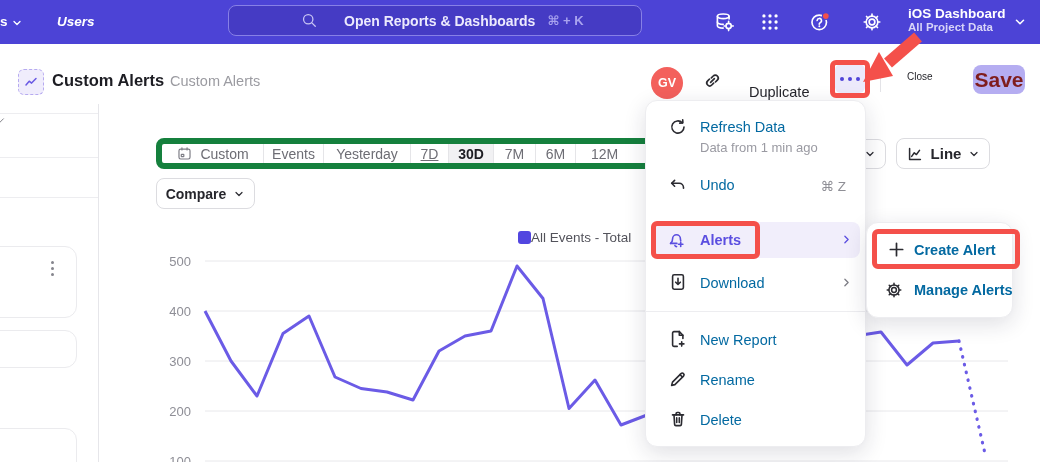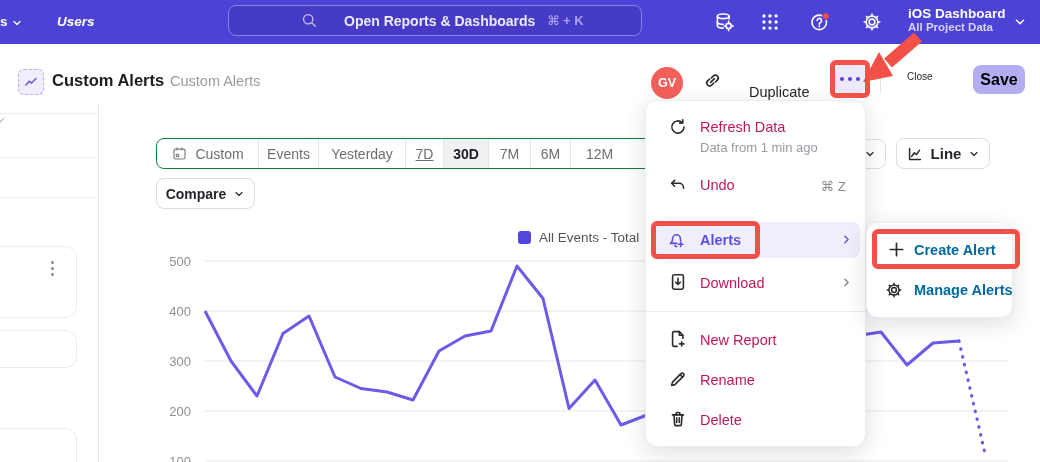--- a/index.html
+++ b/index.html
@@ -31,49 +31,49 @@
     border-radius:6px;display:flex;align-items:center;justify-content:center;box-sizing:border-box;}
   .page-title{color:#1d1d23;font-size:16.5px;font-weight:700;}
   .breadcrumb{color:#9b9ba1;font-size:14.5px;}
   .avatar{left:651px;top:67px;width:32px;height:32px;border-radius:50%;background:#f3605c;color:#fff;
     font-size:12.5px;font-weight:700;display:flex;align-items:center;justify-content:center;}
   .textbtn{color:#26262c;font-size:14.5px;font-weight:500;cursor:pointer;}
   .dots-btn{left:835px;top:64px;width:30px;height:29px;background:#ece9fb;border-radius:6px;
     display:flex;align-items:center;justify-content:center;gap:4px;}
   .dots-btn i{width:4px;height:4px;border-radius:50%;background:#4f43d8;}
   .vdiv{left:880px;top:68px;width:1px;height:24px;background:#e3e3e7;}
-  .save-btn{left:973px;top:65px;width:52px;height:29px;background:#b5adf1;border-radius:8px;color:#000000;
-    font-size:16px;font-weight:600;display:flex;align-items:center;justify-content:center;}
+  .save-btn{left:973px;top:65px;width:52px;height:29px;background:#b5adf1;border-radius:8px;color:#7f1d1d;
+    font-size:21px;font-weight:600;display:flex;align-items:center;justify-content:center;}
 
   
   .sidebar-border{left:98px;top:104px;width:1px;height:358px;background:#e6e6ea;}
   .s-line{left:0;width:98px;height:1px;background:#ededf0;}
   .s-card{left:-28px;width:105px;background:#fff;border:1px solid #ebebee;border-radius:12px;box-sizing:border-box;}
   .kebab{display:flex;flex-direction:column;gap:3px;align-items:center;}
   .kebab i{width:3px;height:3px;border-radius:50%;background:#85858d;}
 
   
-  .seg{left:156px;top:138px;width:568px;height:31px;border:1px solid #15803d;border-radius:8px;
+  .seg{left:156px;top:138px;width:568px;height:31px;border:6px solid #15803d;border-radius:8px;
     display:flex;box-sizing:border-box;background:#fff;overflow:hidden;}
   .seg-cell{display:flex;align-items:center;justify-content:center;gap:7px;border-right:1px solid #e5e5e8;
     color:#6d6d74;font-size:14px;cursor:pointer;}
   .seg-cell:last-child{border-right:none;}
   .seg-cell.active{background:#f1f1f3;color:#1d1d23;font-weight:700;}
   .pill-btn{border:1px solid #dcdce0;border-radius:8px;background:#fff;display:flex;align-items:center;
     justify-content:center;gap:7px;color:#26262c;font-size:14px;font-weight:600;box-sizing:border-box;}
 
   
-  .legend{left:518px;top:230px;display:flex;align-items:center;gap:8px;}
+  .legend{left:518px;top:230px;display:flex;align-items:center;}
   .legend-swatch{width:13px;height:13px;border-radius:3px;background:#5246e0;}
   .legend-label{color:#53535b;font-size:13.5px;}
 
   
   .menu{left:645px;top:100px;width:221px;height:347px;background:#fff;border:1px solid #ededf0;border-radius:12px;
     box-shadow:0 6px 22px rgba(30,30,60,.14);box-sizing:border-box;z-index:10;}
-  .m-label{color:#be185d;font-size:14.5px;font-weight:500;}
+  .m-label{color:#0369a1;font-size:14.5px;font-weight:500;}
   .m-sub{color:#9a9aa2;font-size:13px;}
   .m-shortcut{color:#8f8f96;font-size:13.5px;}
   .m-divider{left:645px;top:311px;width:221px;height:1px;background:#ededf0;z-index:11;}
   .m-highlight{left:651px;top:222px;width:209px;height:36px;background:#f1eefb;border-radius:8px;z-index:10;}
   .m-label-purple{color:#5b4ee0;font-size:14.5px;font-weight:600;}
 
   
   .submenu{left:866px;top:222px;width:147px;height:96px;background:#fff;border:1px solid #ededf0;border-radius:12px;
     box-shadow:0 6px 22px rgba(30,30,60,.14);box-sizing:border-box;z-index:12;}
   .sm-label{color:#0369a1;font-size:14.5px;font-weight:600;}

